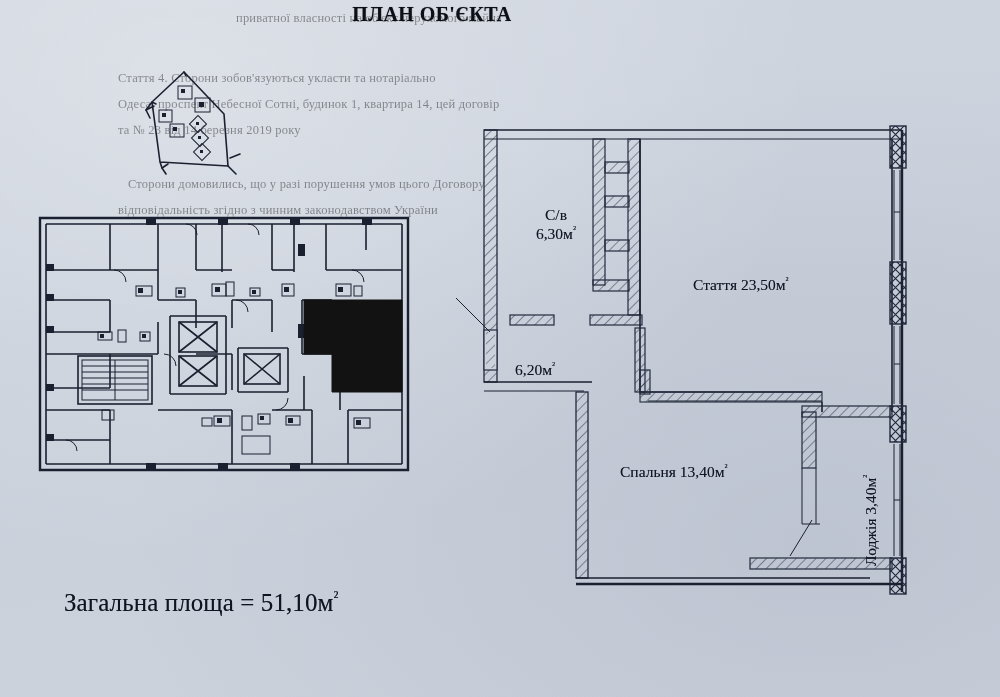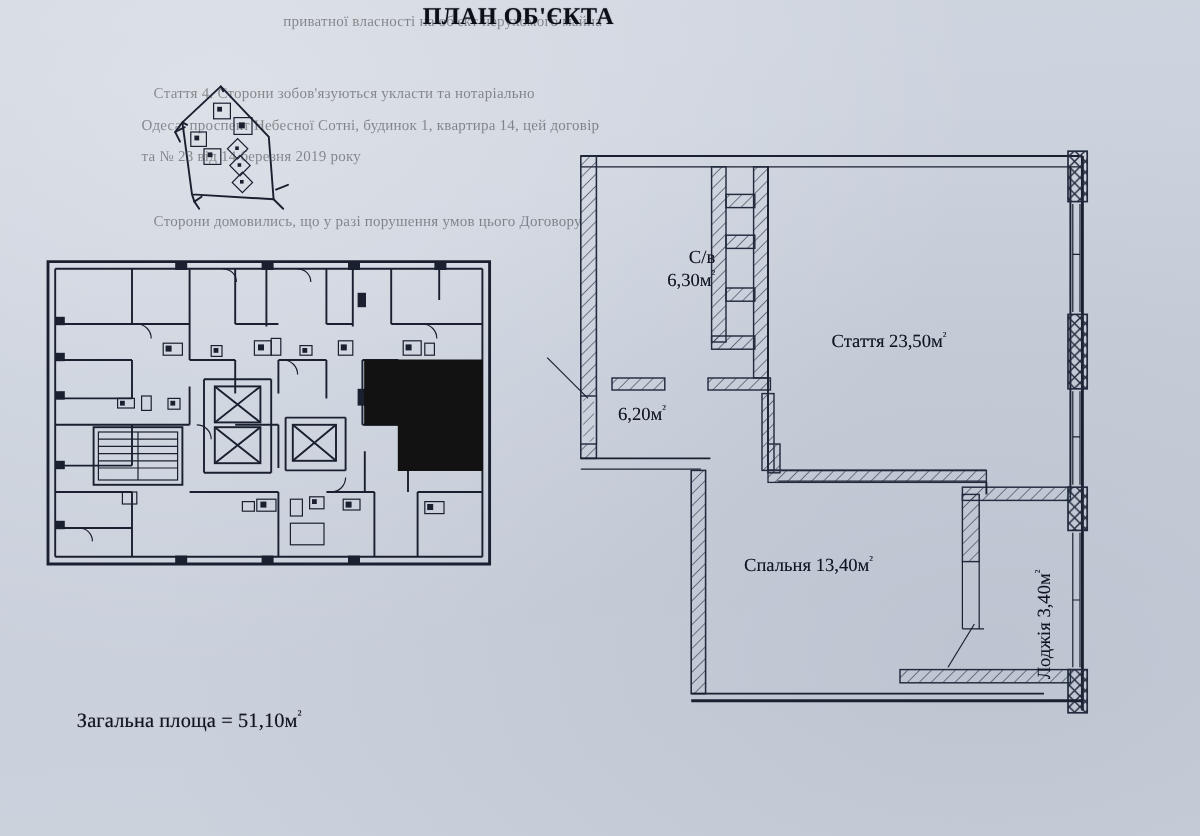--- a/index.html
+++ b/index.html
@@ -42,56 +42,57 @@
   svg{display:block;overflow:visible;}
   .ink{stroke:#1b2030;fill:none;}
   .thin{stroke-width:1;}
   .med{stroke-width:1.6;}
   .thick{stroke-width:2.4;}
   .fillink{fill:#1b2030;stroke:none;}
 
   
   #summary{
     position:absolute;left:64px;top:578px;
-    font-size:17px;line-height:37px;
+    font-size:25px;line-height:37px;
     color:#101320;
     white-space:nowrap;
     text-shadow:0 0 .6px rgba(16,19,32,.5);
   }
   #summary div{letter-spacing:.1px;}
 
   
   .rlabel{
     position:absolute;
     font-size:15.5px;
     color:#121624;
     white-space:nowrap;
-    text-align:right;
+    text-align:center;
     text-shadow:0 0 .5px rgba(18,22,36,.45);
   }
   .rlabel .ln{display:block;}
   #lbl-loggia{
     position:absolute;
     font-size:15.5px;color:#121624;white-space:nowrap;
     transform:rotate(-90deg);transform-origin:0 0;
     text-shadow:0 0 .5px rgba(18,22,36,.45);
   }
   .sq::after{content:"\00B2";font-size:.66em;vertical-align:super;}
 </style>
 </head>
 <body>
 
 <div id="paper"></div>
 
 <div id="ghost">
   <div style="left:236px;top:6px;">приватної власності на об'єкт нерухомого майна</div>
-  <div style="left:128px;top:66px;">Стаття 4. Сторони зобов'язуються укласти та нотаріально</div>
+  <div style="left:118px;top:66px;">Стаття 4. Сторони зобов'язуються укласти та нотаріально</div>
   <div style="left:118px;top:92px;">Одеса, проспект Небесної Сотні, будинок 1, квартира 14, цей договір</div>
   <div style="left:118px;top:118px;text-align:center;">та № 23 від 14 березня 2019 року</div>
   <div style="left:128px;top:172px;">Сторони домовились, що у разі порушення умов цього Договору</div>
+  <div style="left:118px;top:198px;">відповідальність згідно з чинним законодавством України</div>
 </div>
 
 <div id="page-title">ПЛАН ОБ'ЄКТА</div>
 
 <div class="svgwrap" style="left:132px;top:58px;">
 <svg width="120" height="122" viewBox="0 0 120 122">
   <g class="ink med" stroke-linejoin="round" stroke-linecap="round">
     <path d="M52 14 L20 44 L14 52 M20 44 L28 104 L30 110 M28 104 L96 108 M96 108 L92 56 M92 56 L52 14"></path>
     <path d="M52 14 L54 18 M20 44 L24 46"></path>
     <path d="M14 52 L22 48 M14 52 L18 60"></path>
@@ -376,21 +377,21 @@
 </svg>
 </div>
 
 <div class="rlabel" style="left:516px;top:206px;width:80px;">
   <span class="ln">С/в</span>
   <span class="ln sq">6,30м</span>
 </div>
 
 <div class="rlabel sq" style="left:693px;top:275px;">Стаття 23,50м</div>
 
-<div class="rlabel sq" style="left:515px;top:336px;">6,20м</div>
+<div class="rlabel sq" style="left:515px;top:360px;">6,20м</div>
 
 <div class="rlabel sq" style="left:620px;top:462px;">Спальня 13,40м</div>
 
 <div id="lbl-loggia" class="sq" style="left:861px;top:566px;">Лоджія 3,40м</div>
 
 <div id="summary">
   <div class="sq">Загальна площа = 51,10м</div>
 </div>
 
 </body></html>

